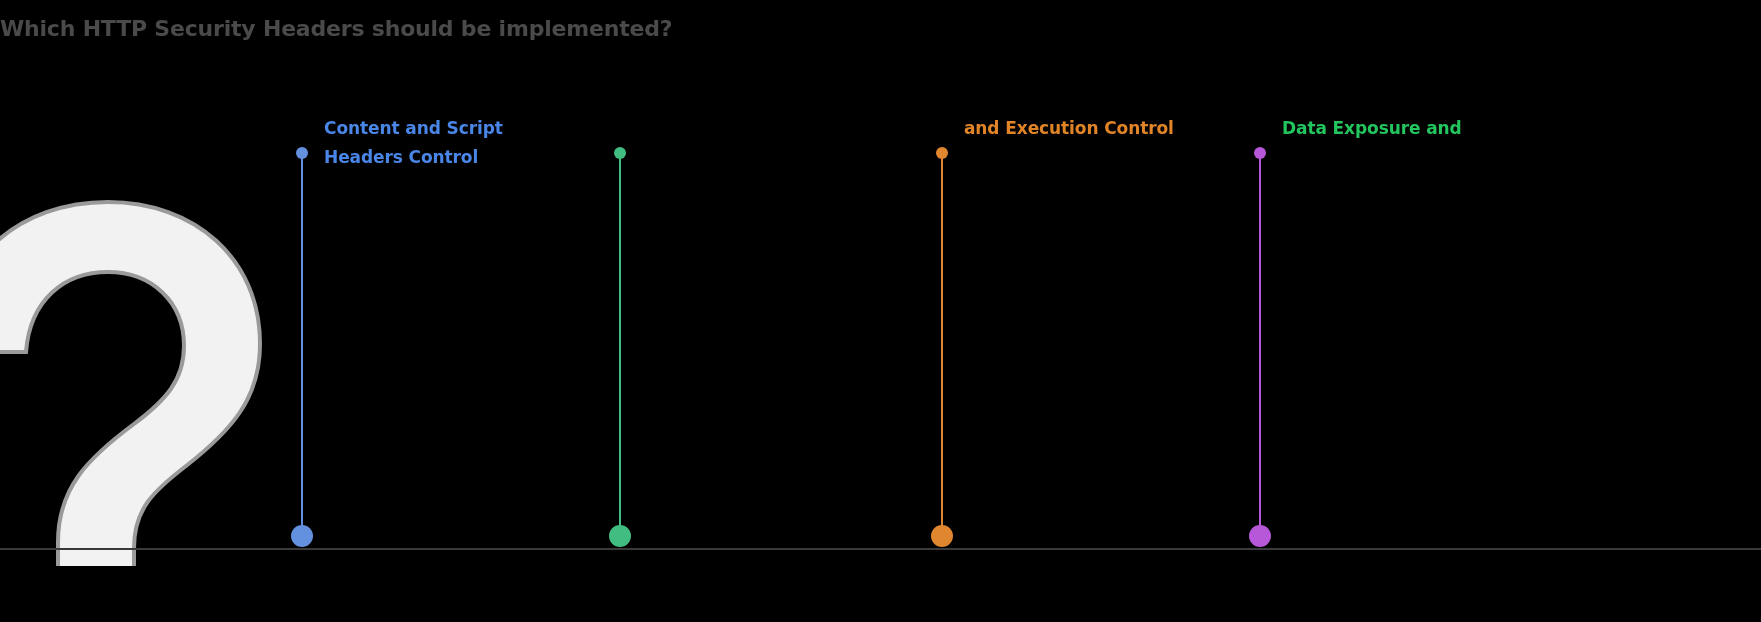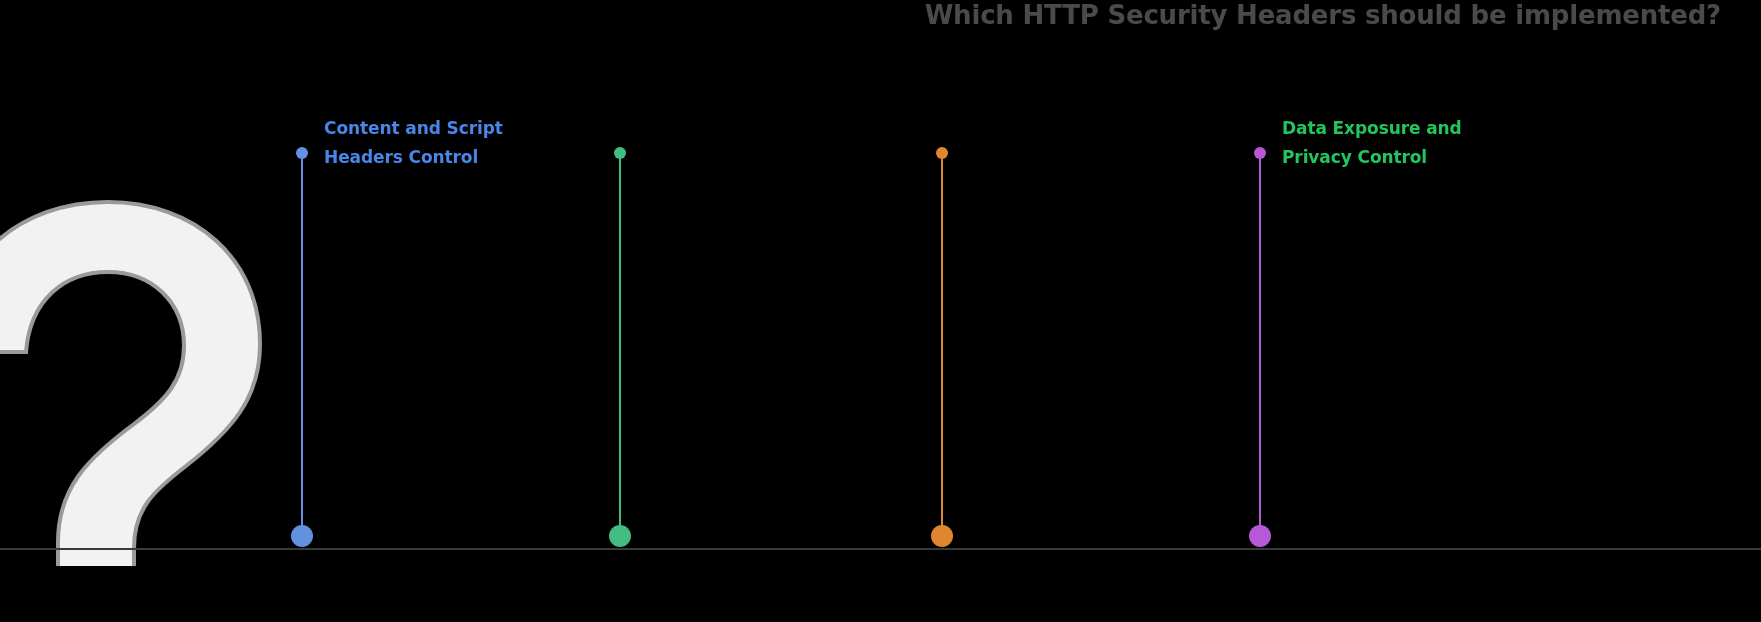--- a/index.html
+++ b/index.html
@@ -15,25 +15,25 @@
     width: 1761px;
     height: 622px;
     background: #000000;
     overflow: hidden;
   }
 
   
   #chart-title {
     position: absolute;
     left: 0;
-    top: 0;
+    top: 16px;
     width: 1721px;
-    text-align: right;
+    text-align: left;
     color: #4a4a4a;
-    font-size: 26px;
+    font-size: 22px;
     font-weight: bold;
     letter-spacing: -0.2px;
     white-space: nowrap;
   }
 
   
   #question-mark {
     position: absolute;
     left: -62px;
     top: 196px;
@@ -144,26 +144,26 @@
     <div class="dot dot-bottom" style="background:#42bd82"></div>
     <div class="cat-label" style="color:#2eb872">
     </div>
   </div>
 
   <div class="category" style="left:942px">
     <div class="stem" style="background:#e0862f"></div>
     <div class="dot dot-top" style="background:#e0862f"></div>
     <div class="dot dot-bottom" style="background:#e0862f"></div>
     <div class="cat-label" style="color:#e08427; width:280px">
+      <span class="l2">and Execution Control</span>
     </div>
   </div>
 
   <div class="category" style="left:1260px">
     <div class="stem" style="background:#b758d9"></div>
     <div class="dot dot-top" style="background:#b758d9"></div>
     <div class="dot dot-bottom" style="background:#b758d9"></div>
     <div class="cat-label" style="color:#22c55e; width:270px">
       <span class="l1">Data Exposure and</span>
-      <span class="l2">Privacy Control</span>
     </div>
   </div>
 
 </div>
 
 </body></html>

